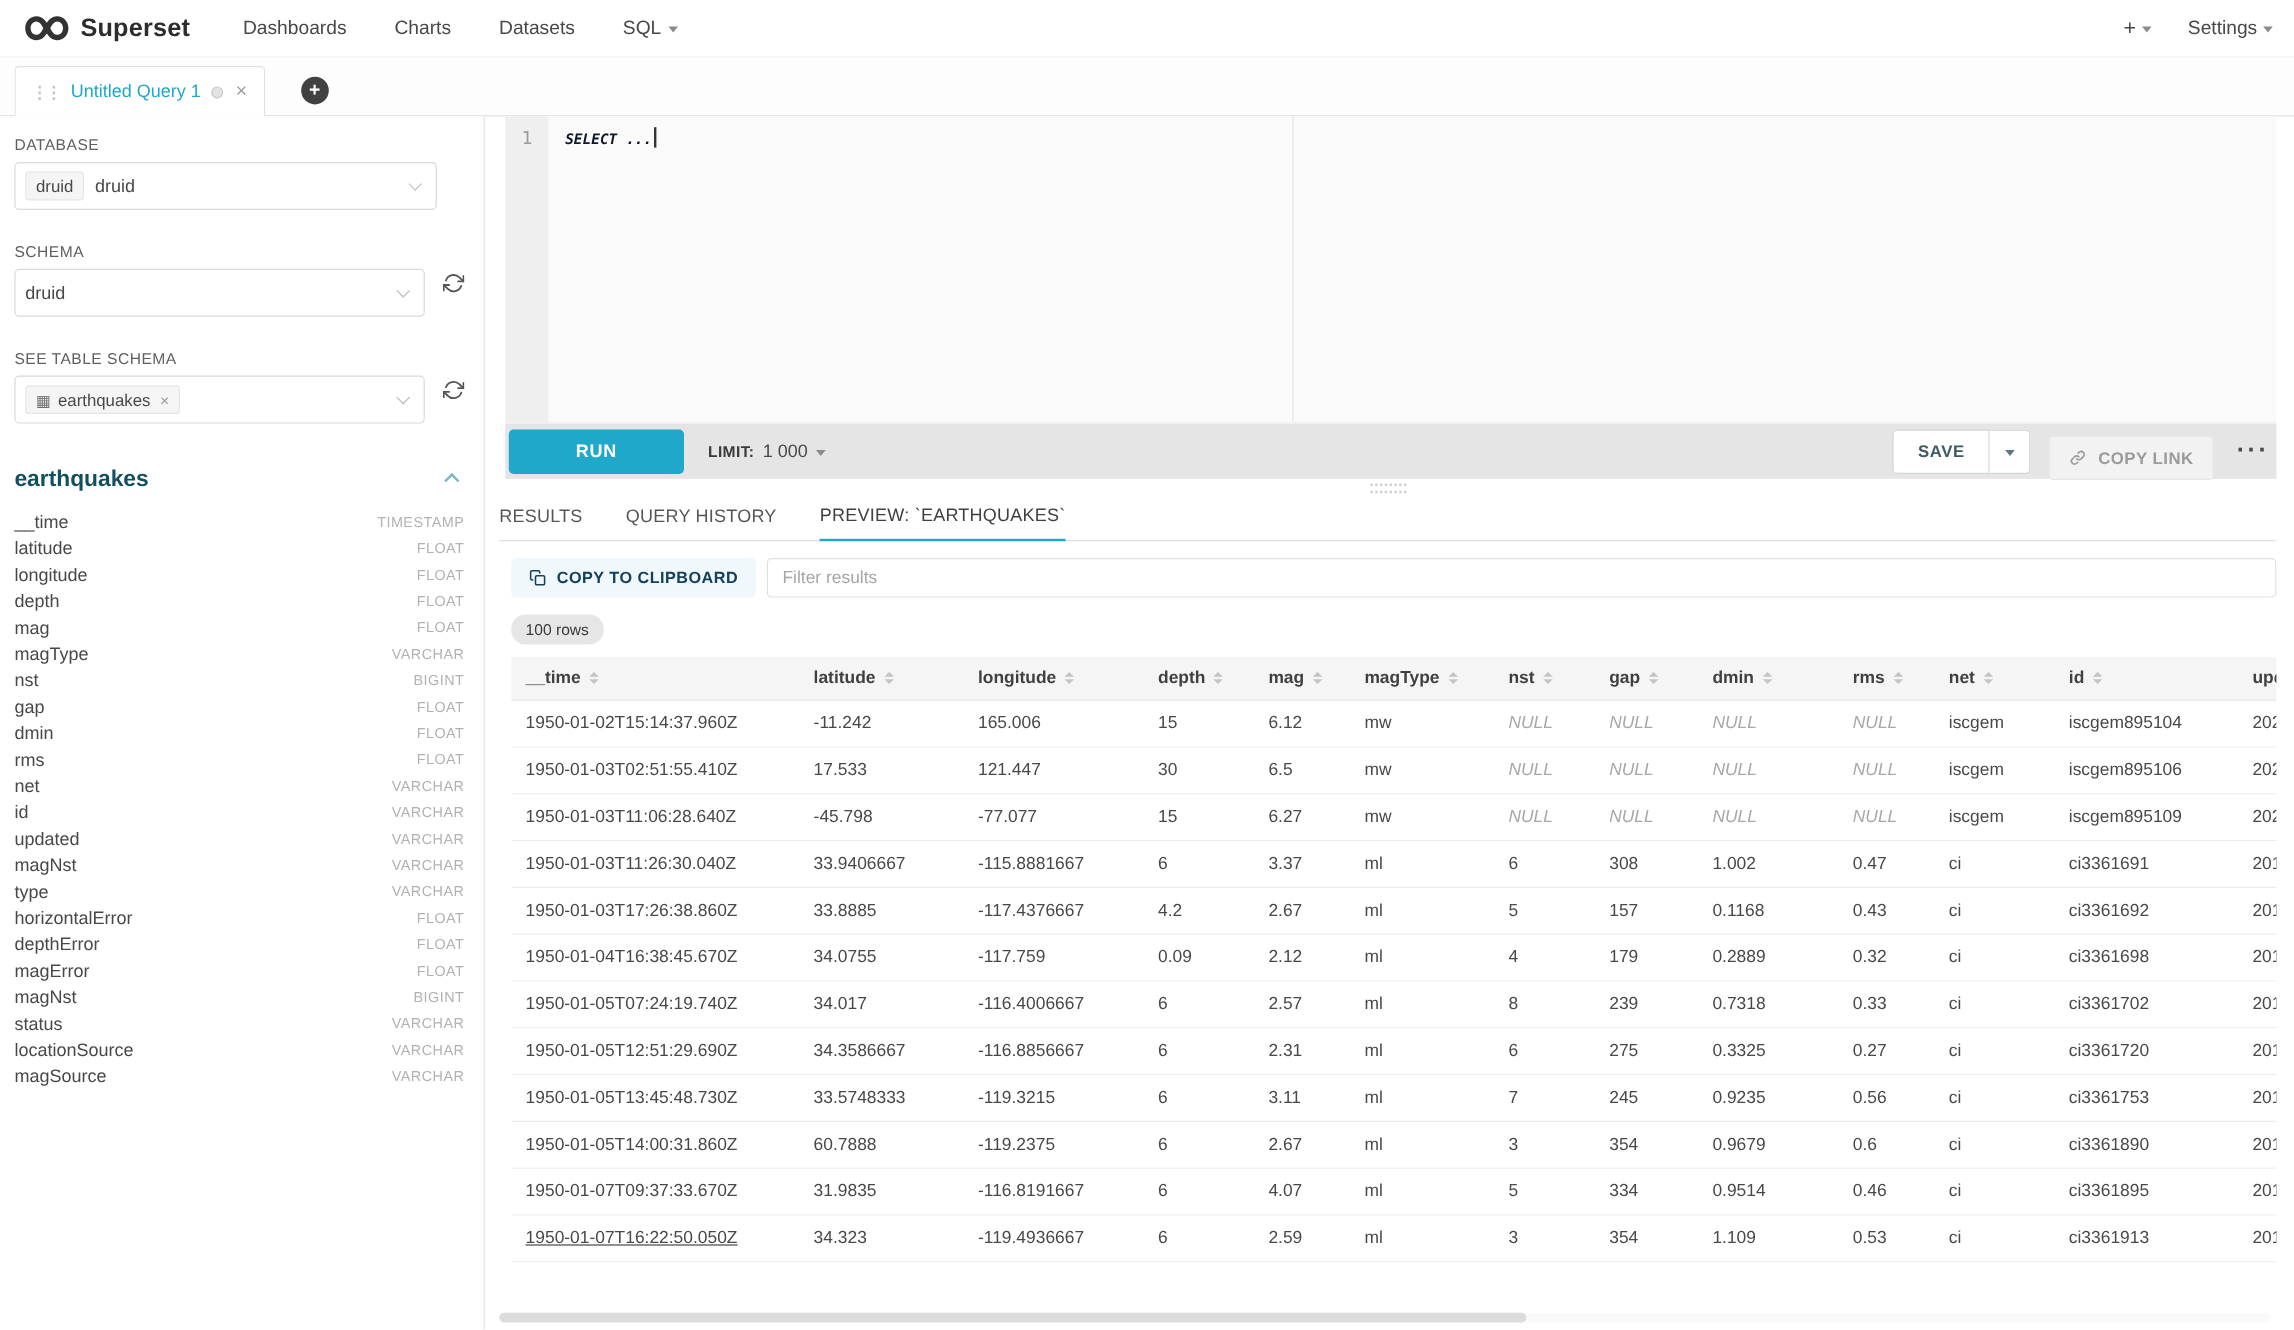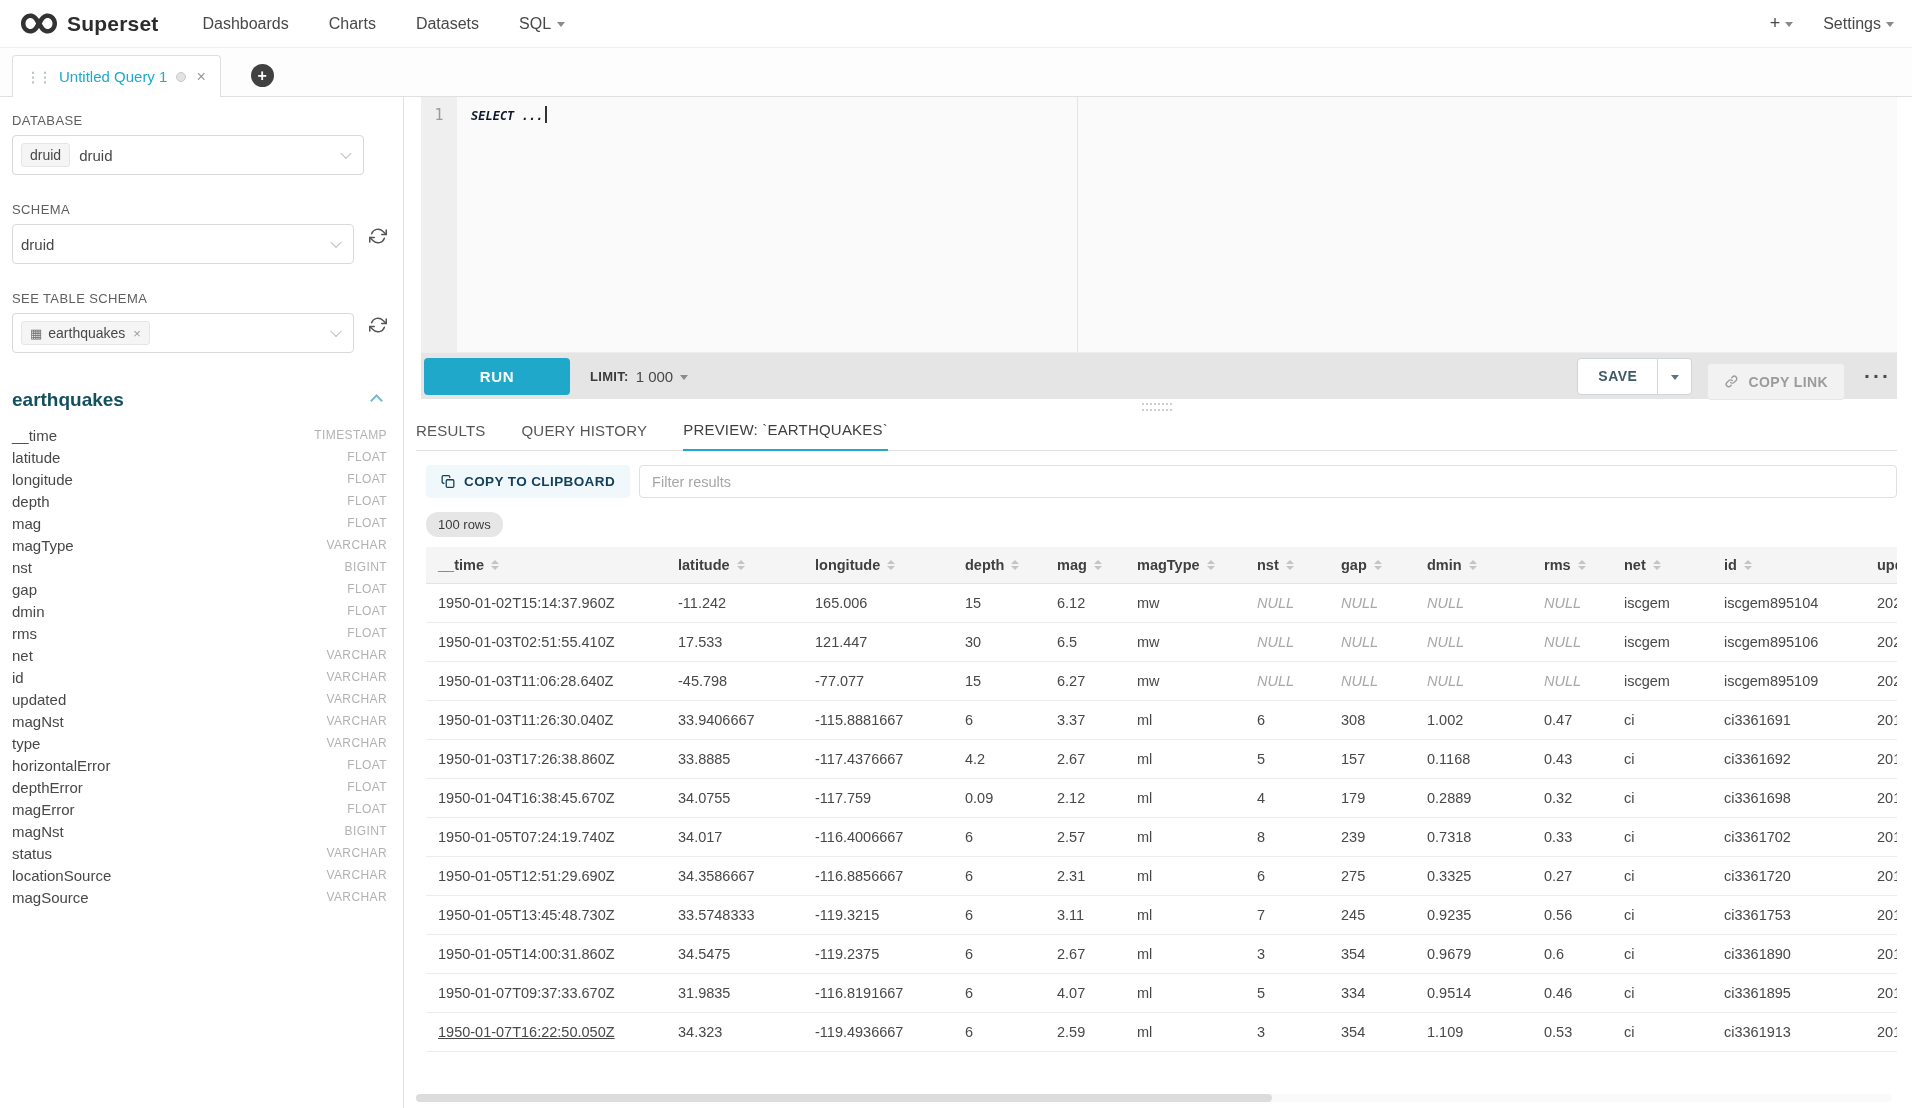--- a/index.html
+++ b/index.html
@@ -622,21 +622,21 @@
               <div class="td" style="width: 84px;">7</div>
               <div class="td" style="width: 86px;">245</div>
               <div class="td" style="width: 117px;">0.9235</div>
               <div class="td" style="width: 80px;">0.56</div>
               <div class="td" style="width: 100px;">ci</div>
               <div class="td" style="width: 153px;">ci3361753</div>
               <div class="td" style="width: 120px;">2016-0</div>
             </div>
             <div class="tr">
               <div class="td" style="width: 240px;">1950-01-05T14:00:31.860Z</div>
-              <div class="td" style="width: 137px;">34.5475</div>
+              <div class="td" style="width: 137px;">60.7888</div>
               <div class="td" style="width: 150px;">-119.2375</div>
               <div class="td" style="width: 92px;">6</div>
               <div class="td" style="width: 80px;">2.67</div>
               <div class="td" style="width: 120px;">ml</div>
               <div class="td" style="width: 84px;">3</div>
               <div class="td" style="width: 86px;">354</div>
               <div class="td" style="width: 117px;">0.9679</div>
               <div class="td" style="width: 80px;">0.6</div>
               <div class="td" style="width: 100px;">ci</div>
               <div class="td" style="width: 153px;">ci3361890</div>

